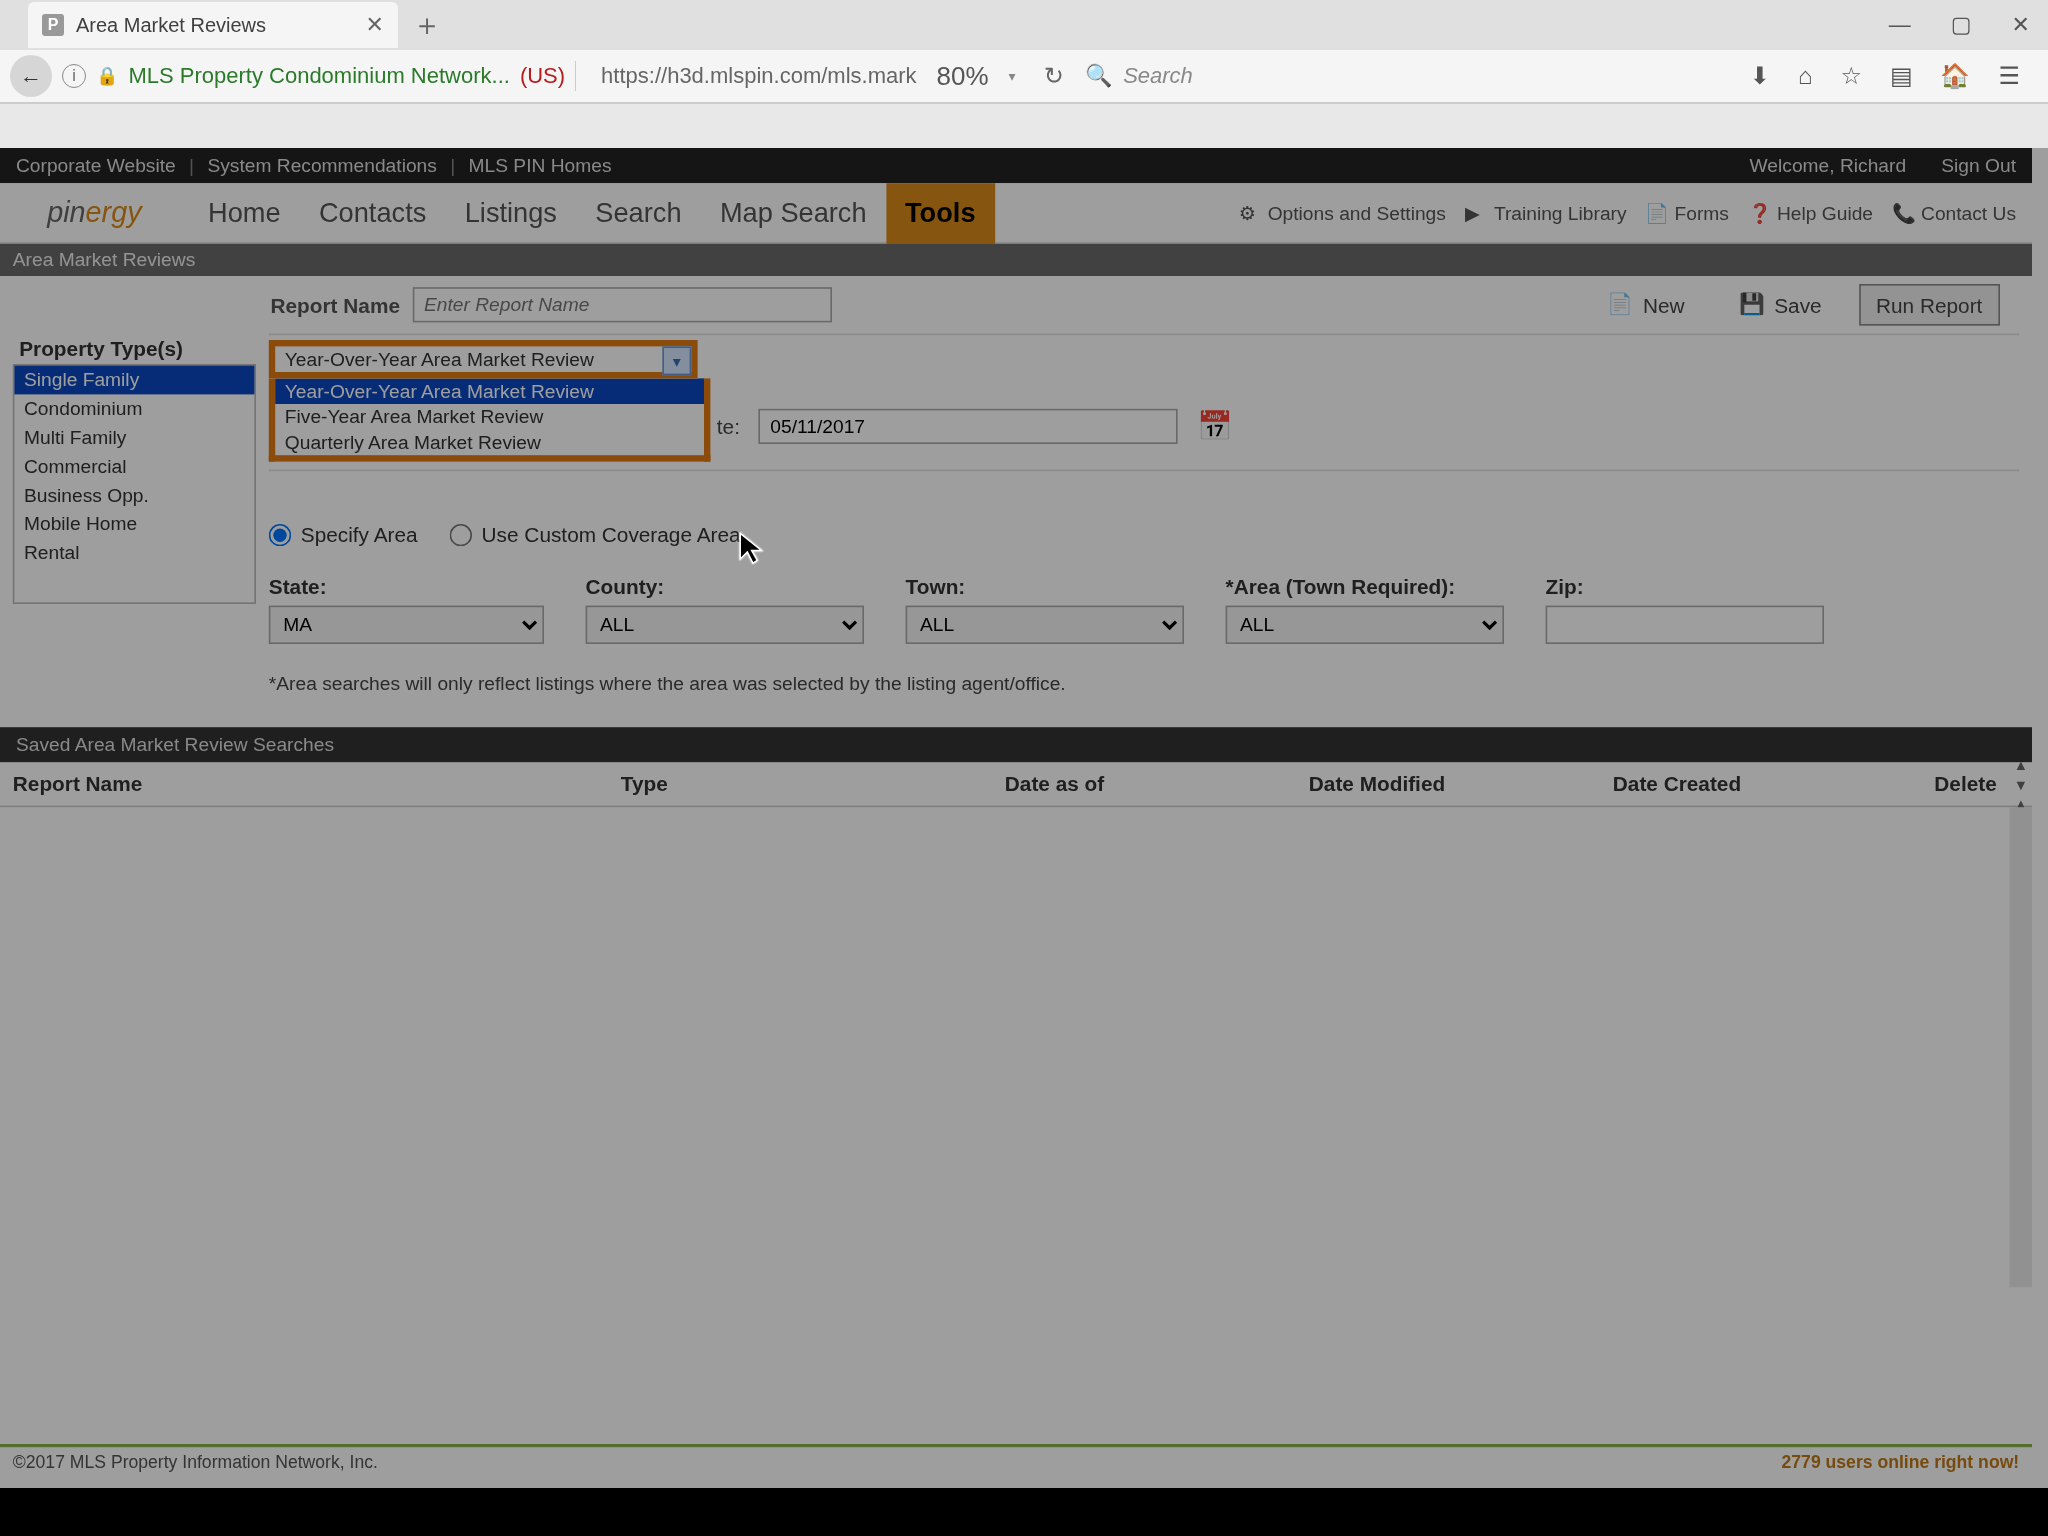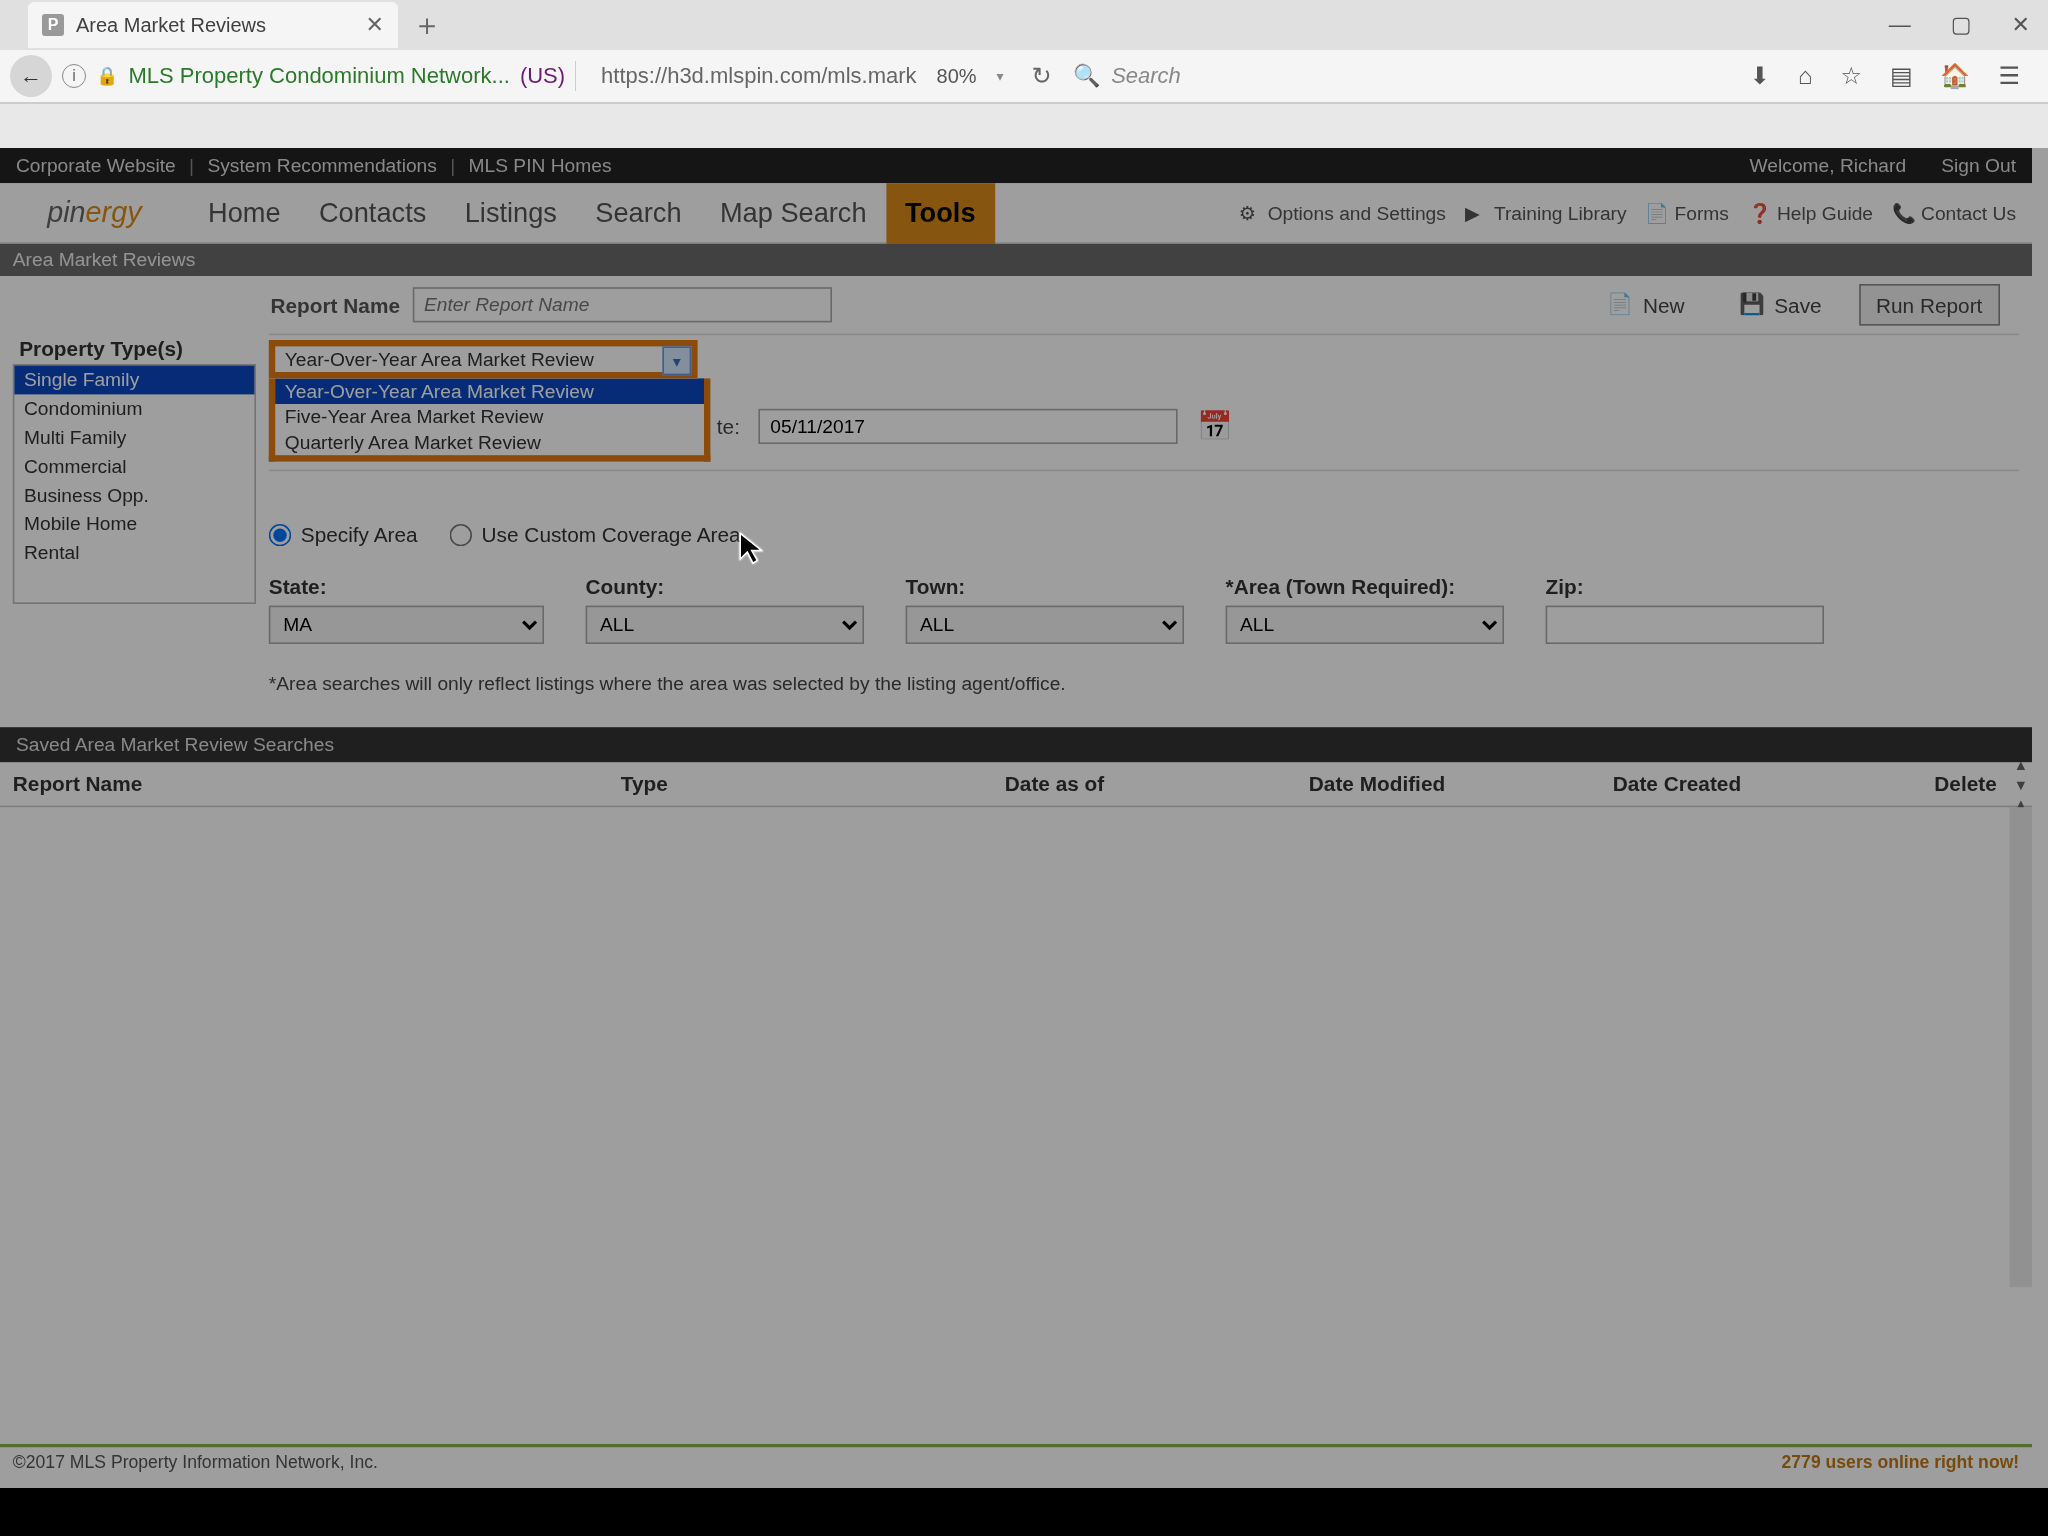--- a/index.html
+++ b/index.html
@@ -14,24 +14,24 @@
 .newtab { color: #666; font-size: 30px; margin-left: 14px; cursor: pointer; }
 .window-controls { position: absolute; right: 18px; top: 12px; display: flex; gap: 40px; color: #555; font-size: 22px; }
 .window-controls span { cursor: pointer; }
 
 .addr-row { height: 52px; background: #f5f5f5; display: flex; align-items: center; padding: 0 10px; gap: 10px; }
 .nav-back { width: 42px; height: 42px; border-radius: 50%; background: #d6d6d6; display:flex;align-items:center;justify-content:center;font-size:22px;color:#333;cursor:pointer;}
 .addr-group { flex: 0 0 auto; display:flex; align-items:center; gap:10px; }
 .addr-info { width:24px;height:24px;border:1px solid #888;border-radius:50%;display:flex;align-items:center;justify-content:center;font-size:16px;color:#666;}
 .addr-lock { color:#2a7a2a;font-size:18px; }
 .addr-text { font-size:22px; color:#2a7a2a; }
-.addr-us { color:#701a75; font-size:22px; }
+.addr-us { color:#b91c1c; font-size:22px; }
 .addr-sep { width:1px;height:30px;background:#ccc; }
 .addr-url { color:#666;font-size:22px;margin-left:15px; }
-.zoom { font-size:20px;color:#555;margin-left:10px; }
+.zoom { font-size:26px;color:#555;margin-left:10px; }
 .chev { color:#888;font-size:14px;margin-left:10px; }
 .reload { color:#666;font-size:24px;margin-left:18px;cursor:pointer; }
 .search-box { flex:1; display:flex; align-items:center; gap:10px; padding:0 12px; }
 .search-box .sicon { color:#888; font-size:22px; }
 .search-box .splace { color:#888; font-style:italic; font-size:22px; }
 .ctrl-icons { display:flex; gap:28px; margin-right:18px; color:#555; font-size:24px; }
 .ctrl-icons span { cursor:pointer; }
 
 .divider { height:2px; background:#ccc; }
 

